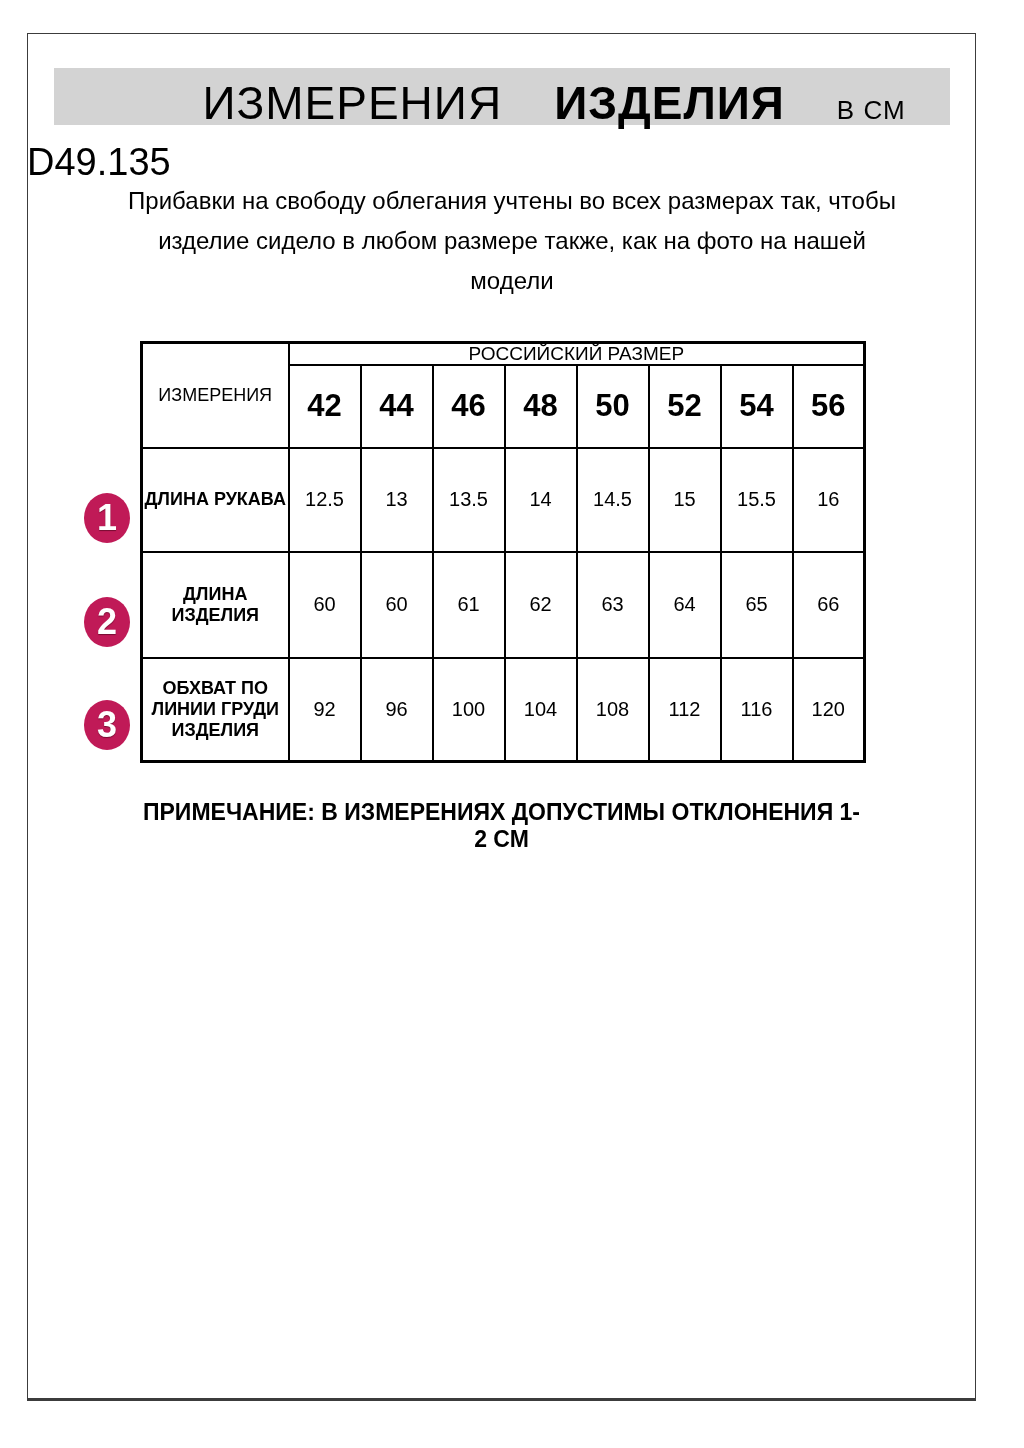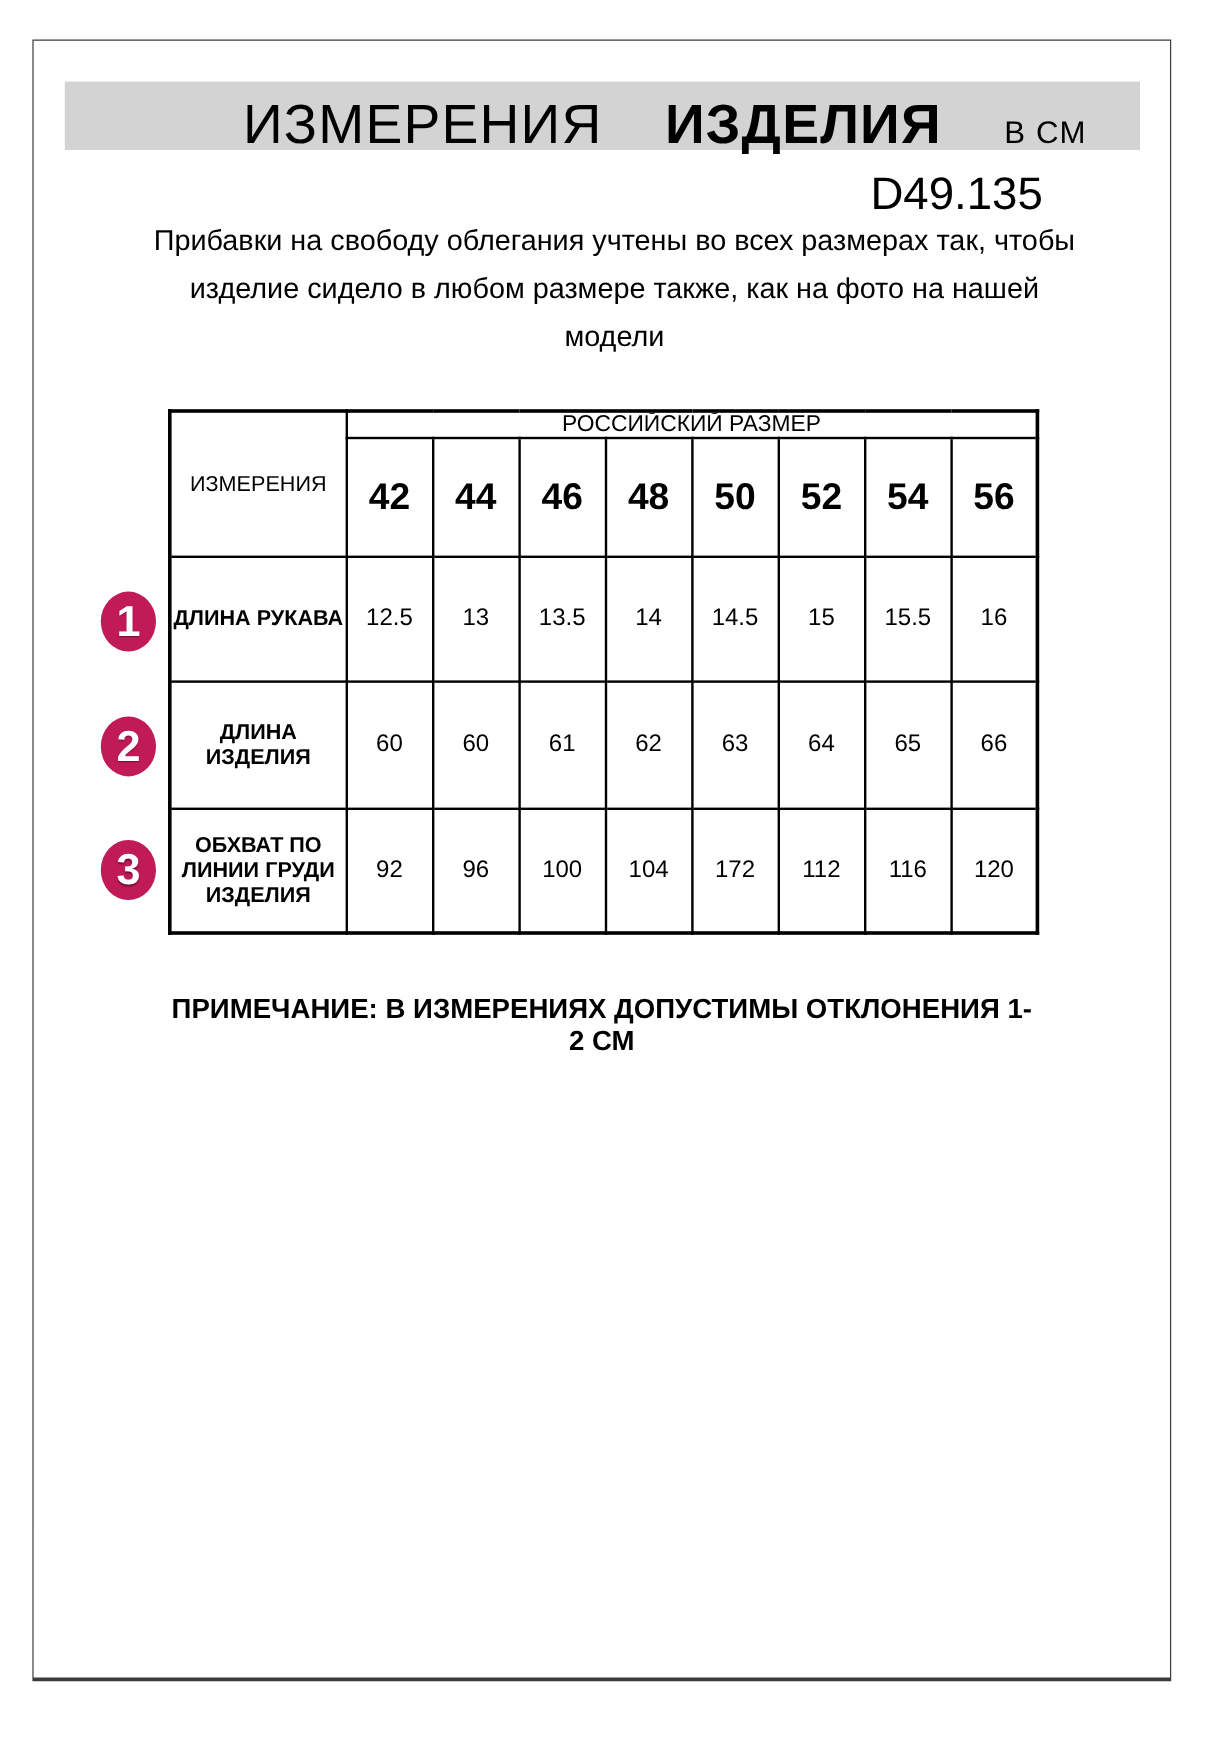--- a/index.html
+++ b/index.html
@@ -34,21 +34,21 @@
     padding-top: 8px;
   }
   .title-bar .t-reg  { font-size: 46px; font-weight: 400; letter-spacing: 1px; }
   .title-bar .t-bold { font-size: 46px; font-weight: 700; letter-spacing: 1px; }
   .title-bar .t-unit { font-size: 26px; font-weight: 400; letter-spacing: 1px; }
 
   .article-code {
     position: absolute;
     left: 27px; top: 141px;
     width: 842px;
-    text-align: right;
+    text-align: left;
     font-size: 38px;
     font-weight: 400;
   }
 
   .description {
     position: absolute;
     left: 92px; top: 181px;
     width: 840px;
     text-align: center;
     font-size: 24px;
@@ -66,21 +66,21 @@
   .size-table td {
     border: 2px solid #000;
     text-align: center;
     vertical-align: middle;
     overflow: hidden;
   }
   .col-label { width: 147px; }
   .col-size  { width: 72px; }
 
   tr.r-ruhead { height: 22px; }
-  tr.r-sizes  { height: 99px; }
+  tr.r-sizes  { height: 83px; }
   tr.r-data1  { height: 104px; }
   tr.r-data2  { height: 106px; }
   tr.r-data3  { height: 104px; }
 
   td.corner   { font-size: 18px; }
   td.ruhead   { font-size: 19px; line-height: 19px; }
   td.size     { font-size: 31px; font-weight: 700; }
   td.rowlabel { font-size: 18px; line-height: 21px; white-space: pre-line; font-weight: bold; }
   td.val      { font-size: 20px; }
 
@@ -102,21 +102,20 @@
   .marker.m2 { top: 597px; }
   .marker.m3 { top: 700px; }
 
   .note {
     position: absolute;
     left: 140px; top: 799px;
     width: 723px;
     text-align: center;
     font-size: 23px;
     font-weight: 700;
-    margin-top: 28px;
   }
 </style>
 </head>
 <body>
 
 <div class="page-border"></div>
 
 <div class="title-bar">
   <span class="t-reg">ИЗМЕРЕНИЯ</span>
   <span class="t-bold">ИЗДЕЛИЯ</span>
@@ -180,21 +179,21 @@
       <td class="val">66</td>
     </tr>
     <tr class="r-data3">
       <td class="rowlabel">ОБХВАТ ПО
 ЛИНИИ ГРУДИ
 ИЗДЕЛИЯ</td>
       <td class="val">92</td>
       <td class="val">96</td>
       <td class="val">100</td>
       <td class="val">104</td>
-      <td class="val">172</td>
+      <td class="val">108</td>
       <td class="val">112</td>
       <td class="val">116</td>
       <td class="val">120</td>
     </tr>
   </tbody>
 </table>
 
 <div class="marker m1">1</div>
 <div class="marker m2">2</div>
 <div class="marker m3">3</div>

